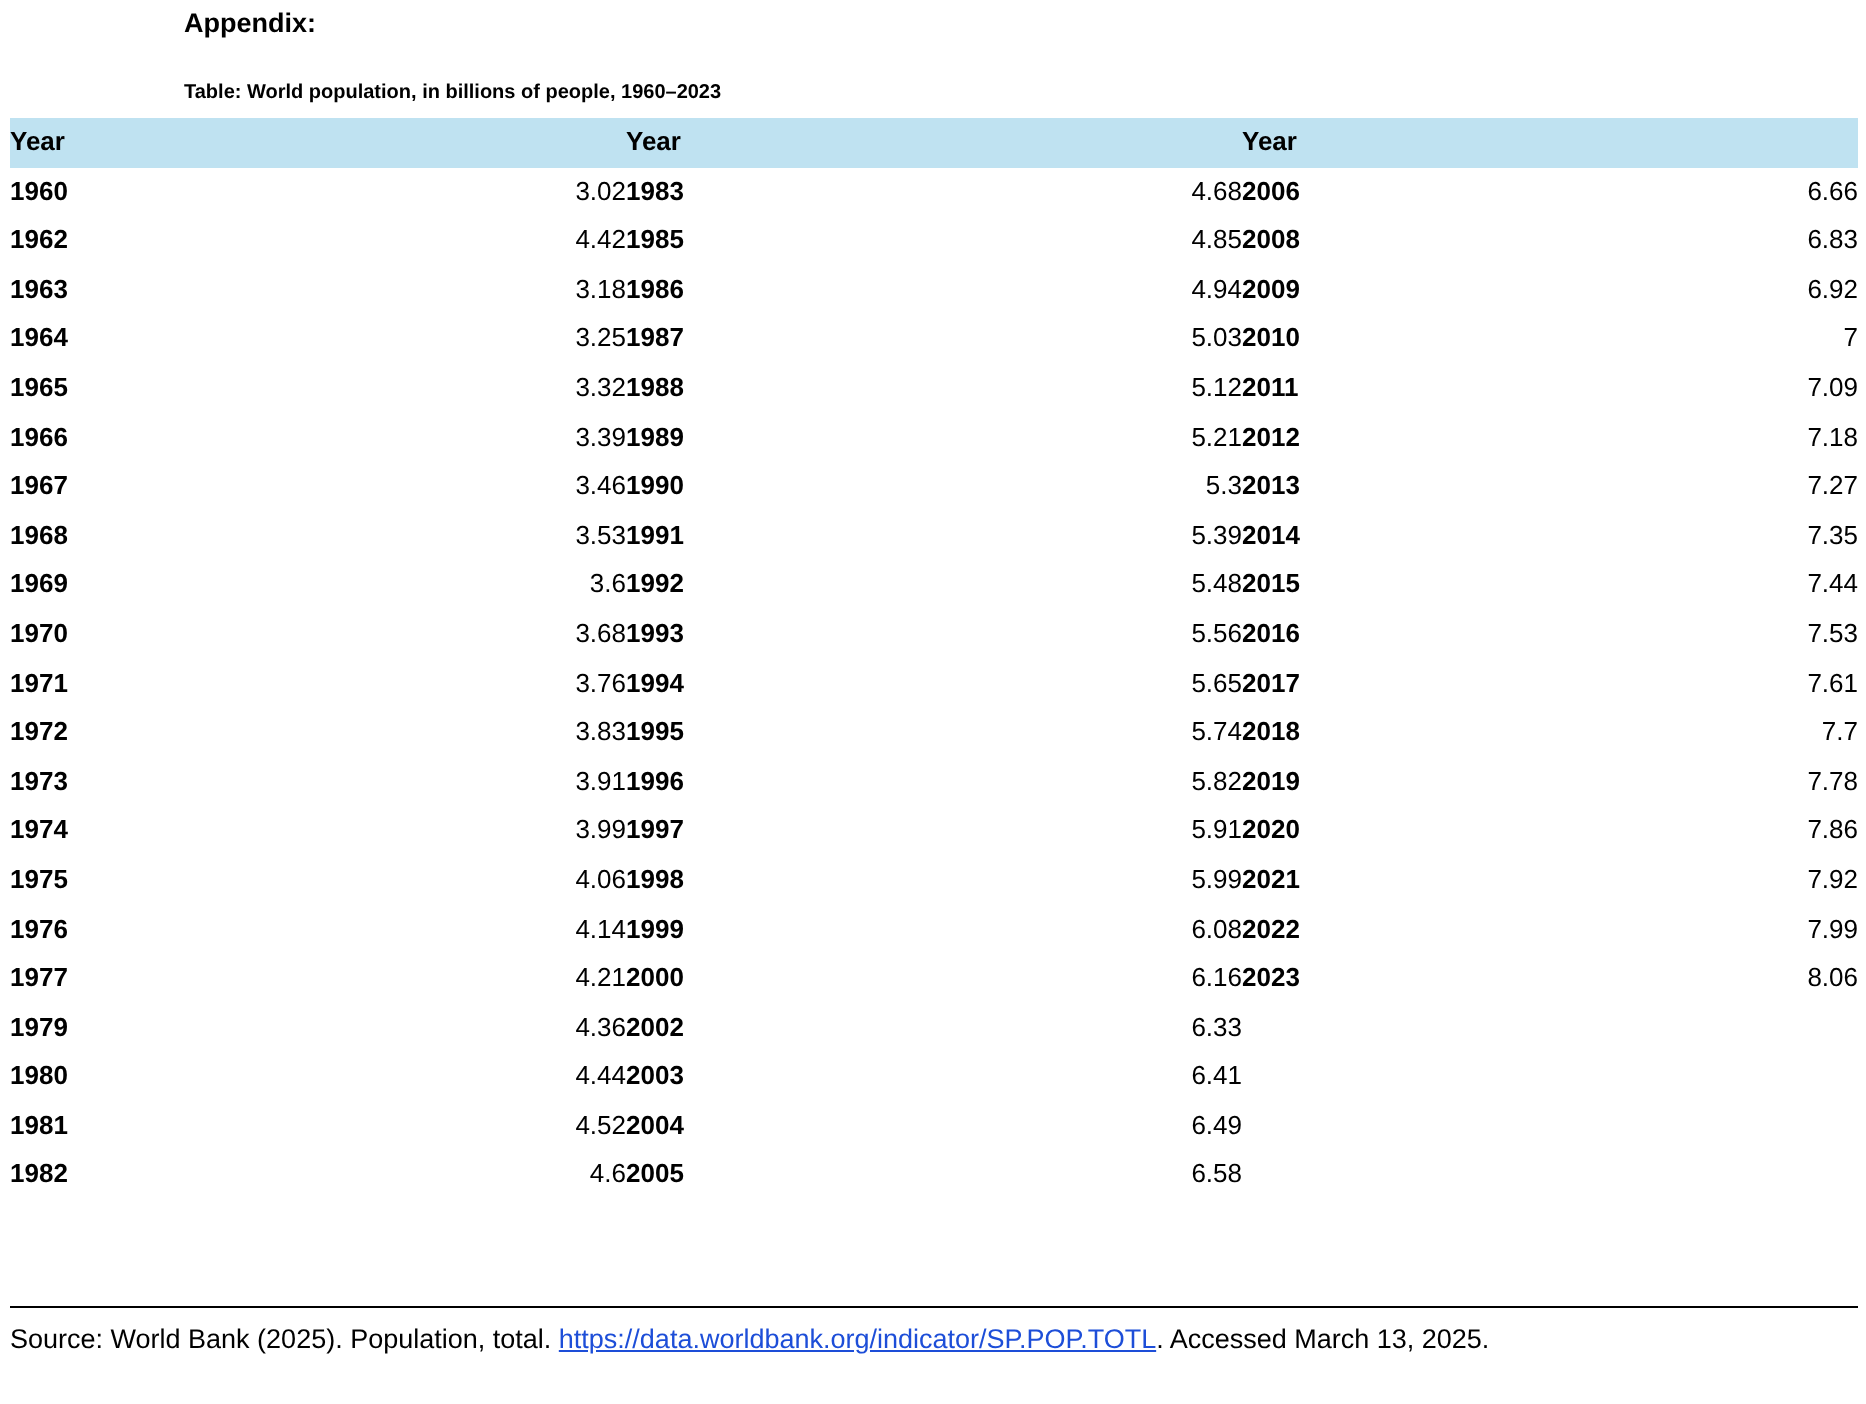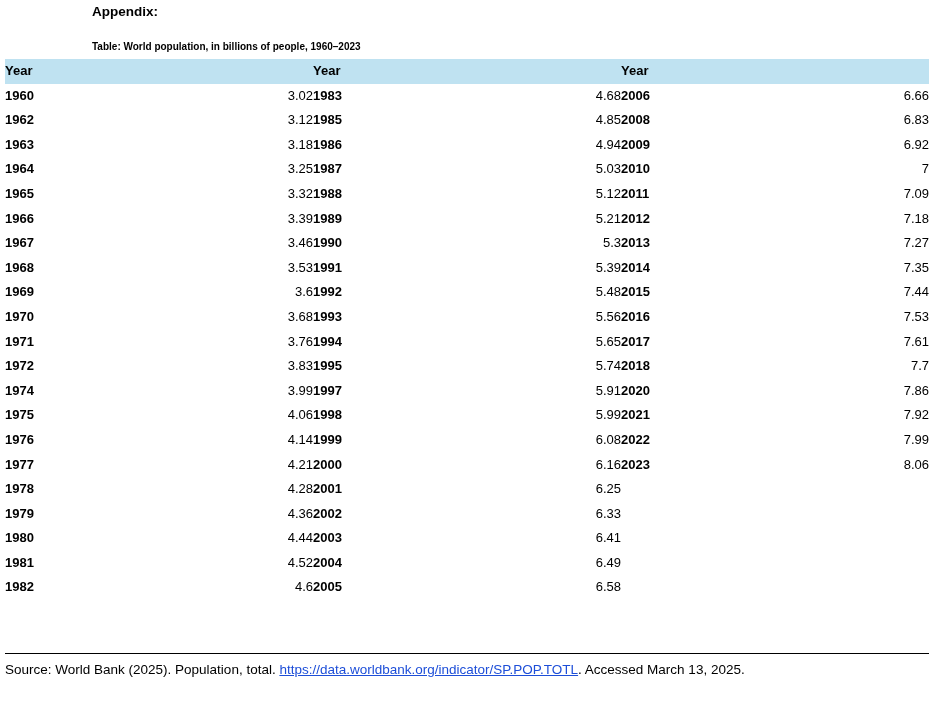--- a/index.html
+++ b/index.html
@@ -141,21 +141,21 @@
         <tr>
           <td class="yr">1960</td>
           <td class="val">3.02</td>
           <td class="yr">1983</td>
           <td class="val">4.68</td>
           <td class="yr">2006</td>
           <td class="val">6.66</td>
         </tr>
         <tr>
           <td class="yr">1962</td>
-          <td class="val">3.12</td>
+          <td class="val">4.42</td>
           <td class="yr">1985</td>
           <td class="val">4.85</td>
           <td class="yr">2008</td>
           <td class="val">6.83</td>
         </tr>
         <tr>
           <td class="yr">1963</td>
           <td class="val">3.18</td>
           <td class="yr">1986</td>
           <td class="val">4.94</td>
@@ -228,20 +228,28 @@
         </tr>
         <tr>
           <td class="yr">1972</td>
           <td class="val">3.83</td>
           <td class="yr">1995</td>
           <td class="val">5.74</td>
           <td class="yr">2018</td>
           <td class="val">7.7</td>
         </tr>
         <tr>
+          <td class="yr">1973</td>
+          <td class="val">3.91</td>
+          <td class="yr">1996</td>
+          <td class="val">5.82</td>
+          <td class="yr">2019</td>
+          <td class="val">7.78</td>
+        </tr>
+        <tr>
           <td class="yr">1974</td>
           <td class="val">3.99</td>
           <td class="yr">1997</td>
           <td class="val">5.91</td>
           <td class="yr">2020</td>
           <td class="val">7.86</td>
         </tr>
         <tr>
           <td class="yr">1975</td>
           <td class="val">4.06</td>
@@ -260,28 +268,20 @@
         </tr>
         <tr>
           <td class="yr">1977</td>
           <td class="val">4.21</td>
           <td class="yr">2000</td>
           <td class="val">6.16</td>
           <td class="yr">2023</td>
           <td class="val">8.06</td>
         </tr>
         <tr>
-          <td class="yr">1978</td>
-          <td class="val">4.28</td>
-          <td class="yr">2001</td>
-          <td class="val">6.25</td>
-          <td class="yr"></td>
-          <td class="val"></td>
-        </tr>
-        <tr>
           <td class="yr">1979</td>
           <td class="val">4.36</td>
           <td class="yr">2002</td>
           <td class="val">6.33</td>
           <td class="yr"></td>
           <td class="val"></td>
         </tr>
         <tr>
           <td class="yr">1980</td>
           <td class="val">4.44</td>

